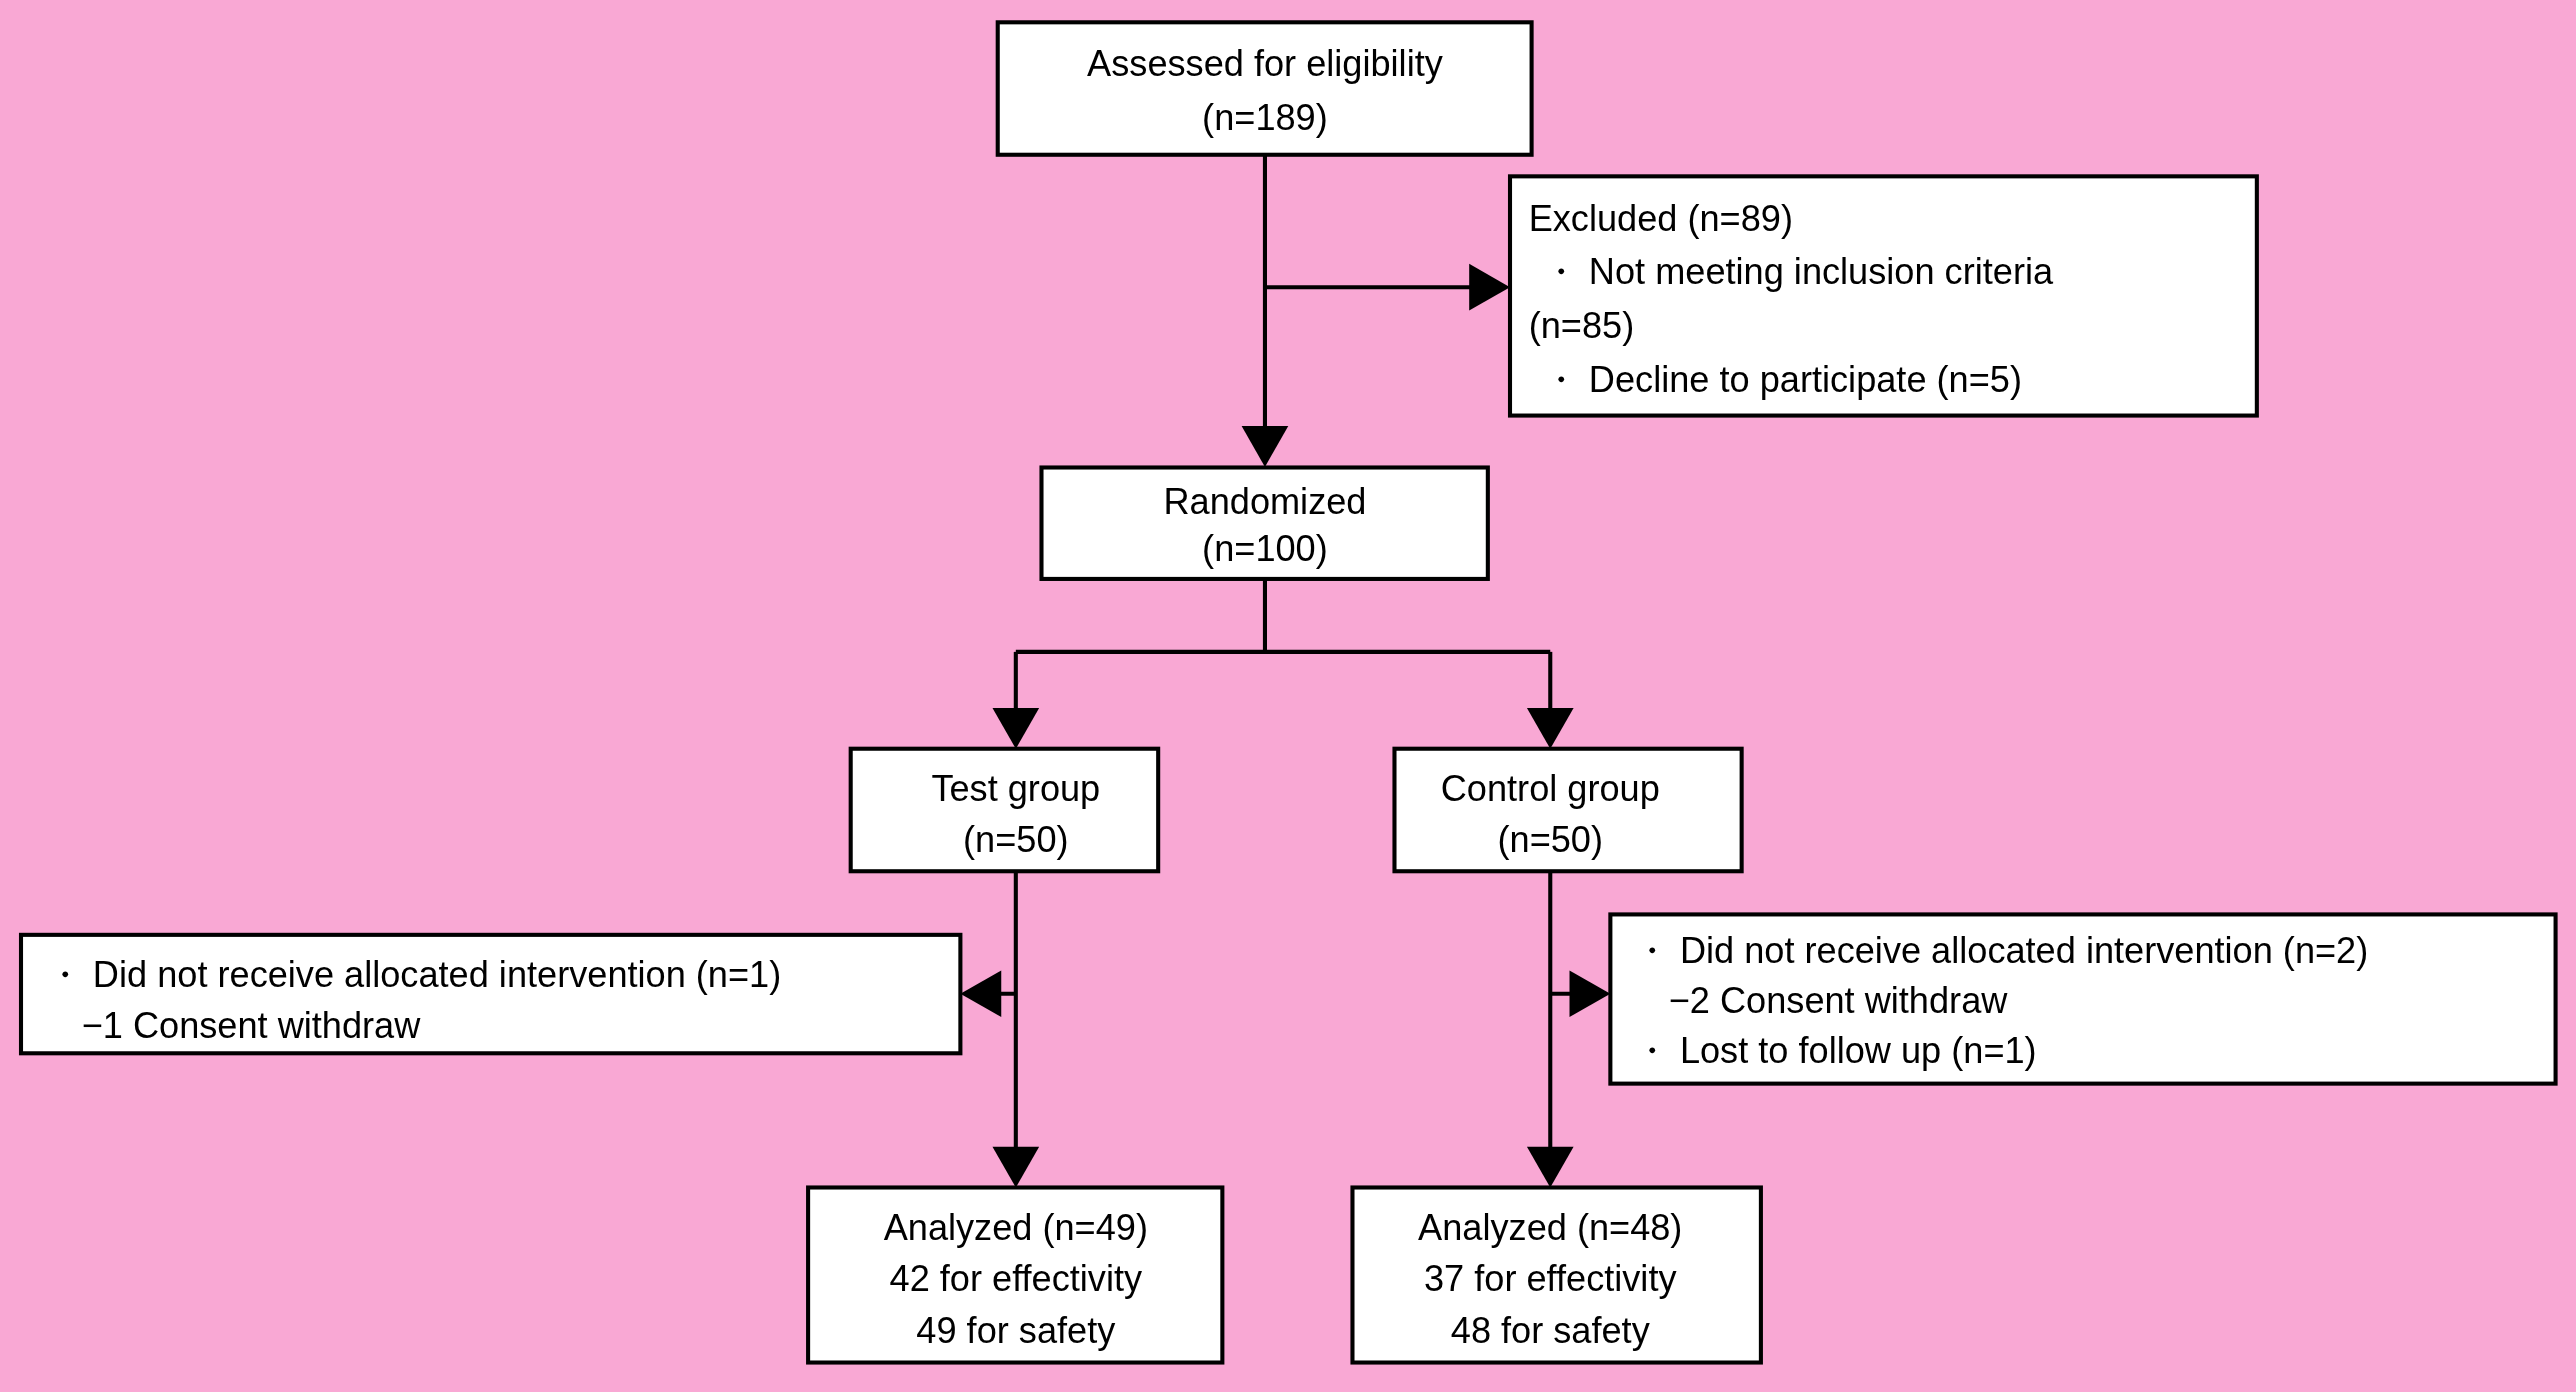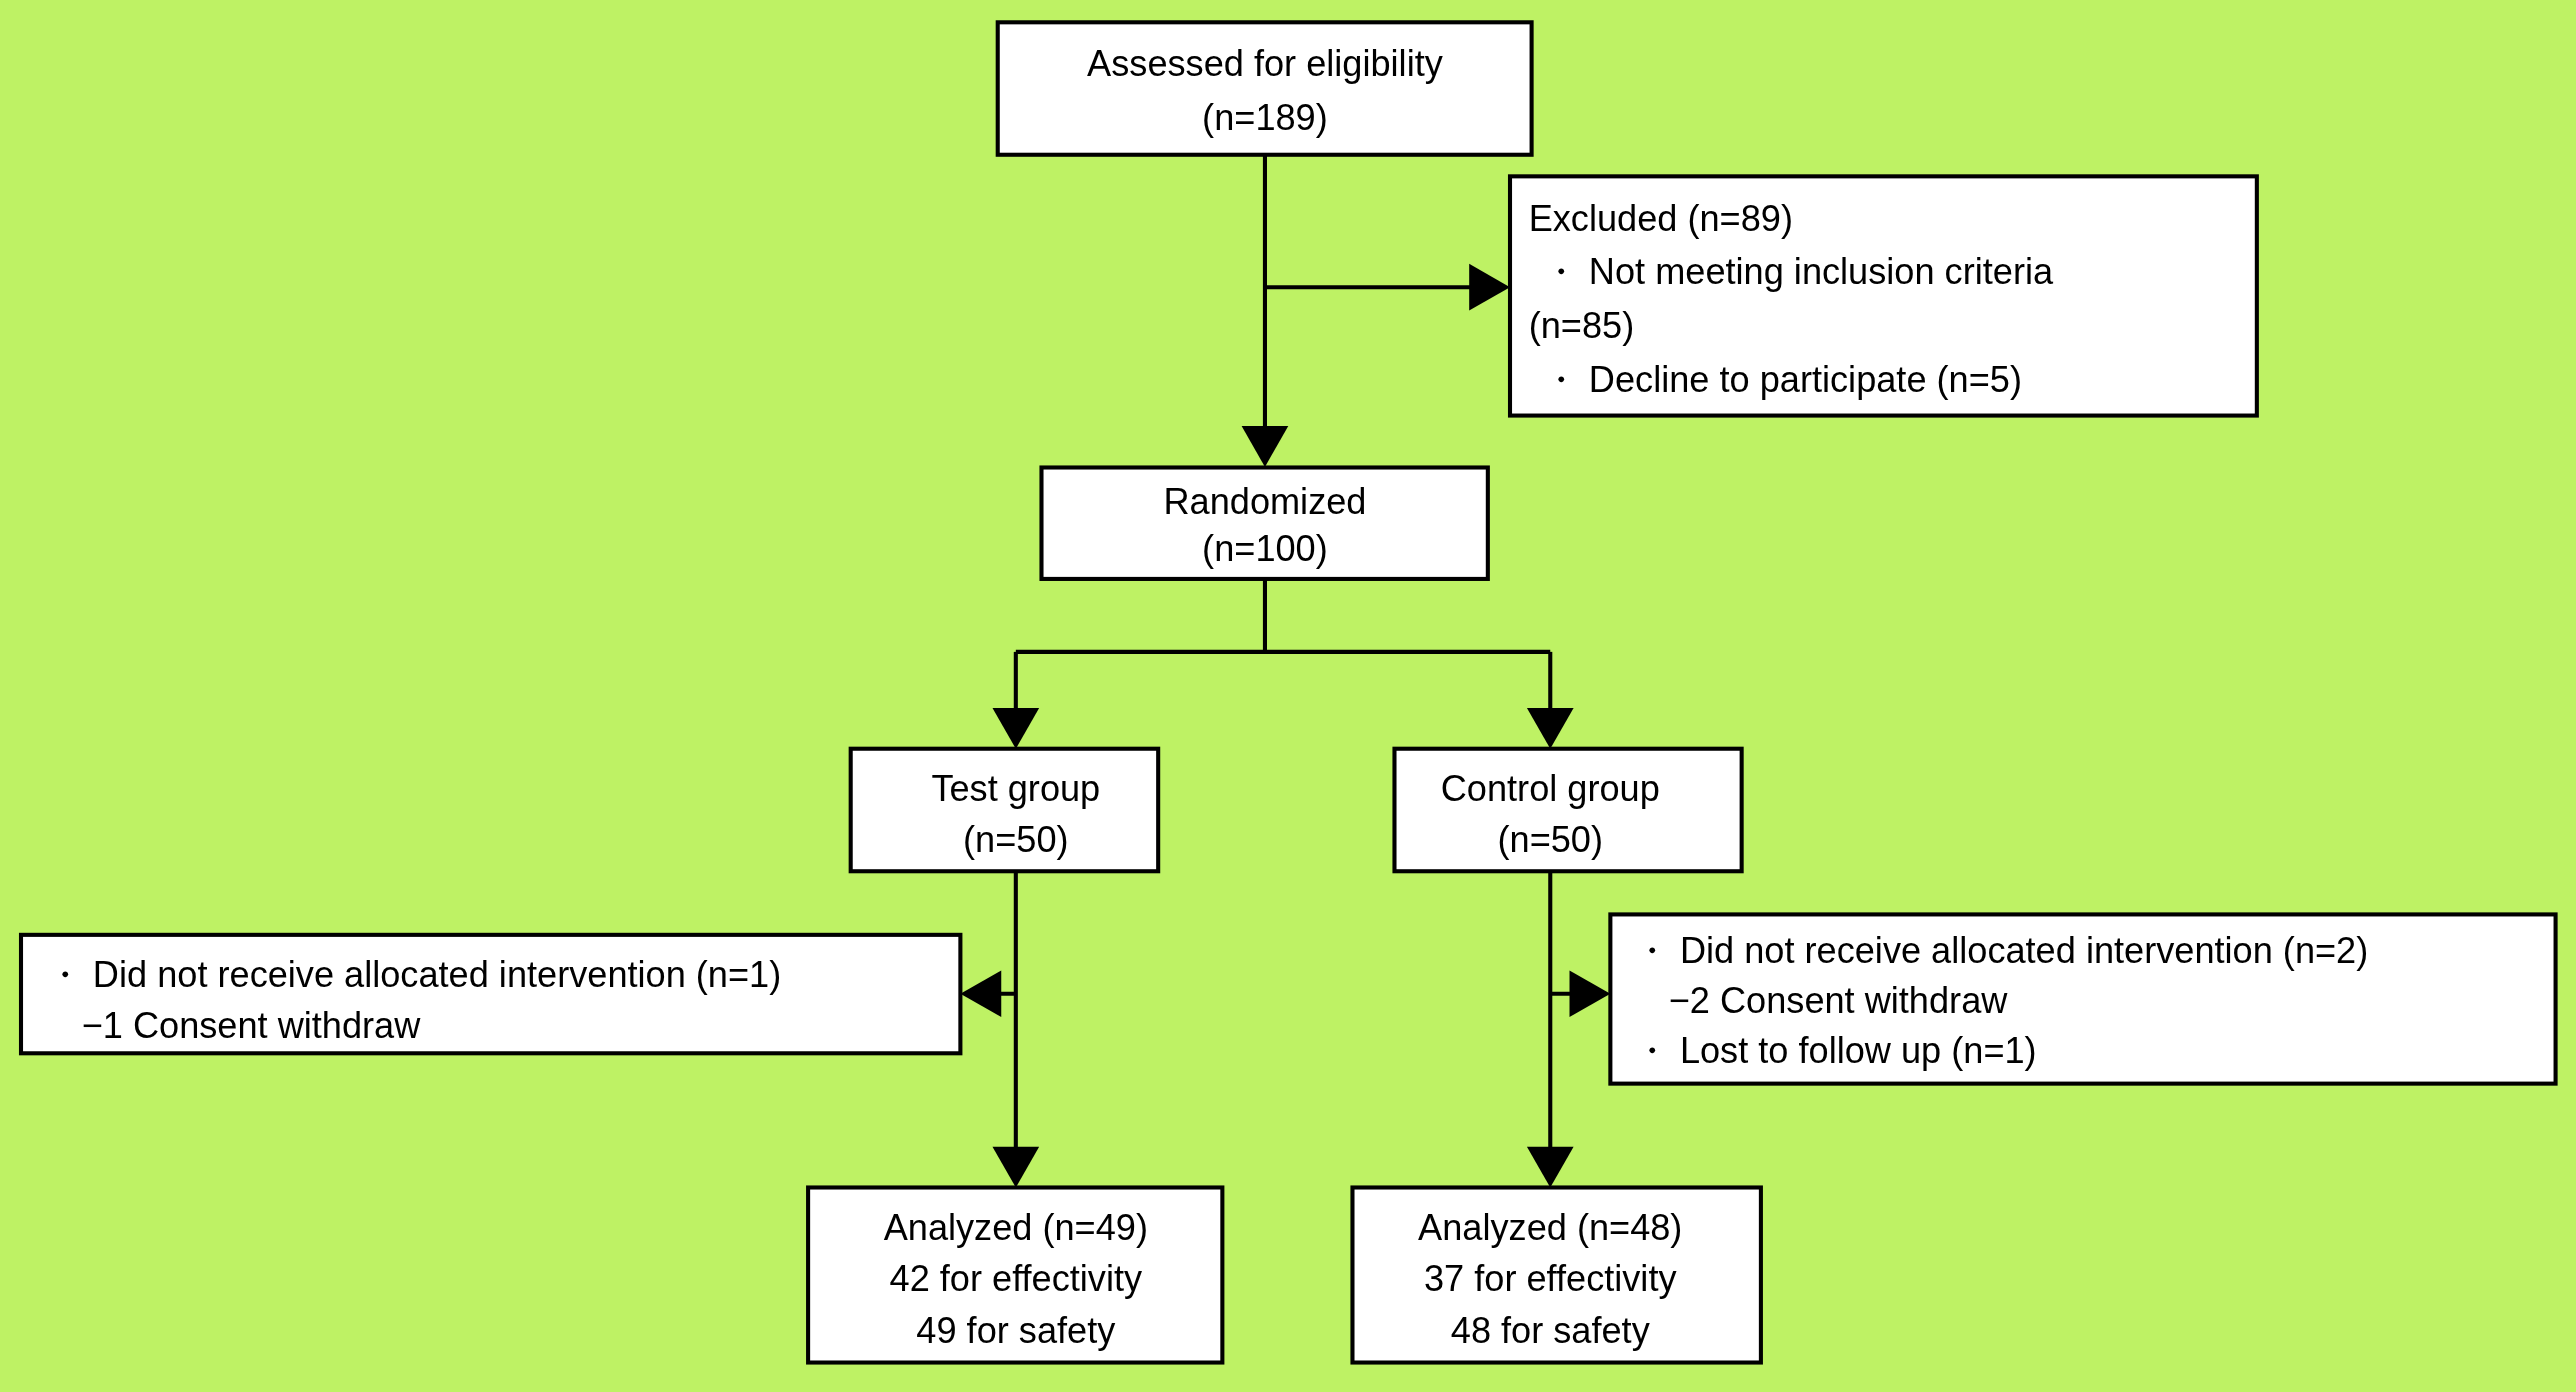--- a/index.html
+++ b/index.html
@@ -7,21 +7,21 @@
     padding: 0;
     background: #ffffff;
   }
   body {
     font-family: "Liberation Sans", sans-serif;
   }
   #diagram-root {
     position: relative;
     width: 2576px;
     height: 1393px;
-    background: #bef264;
+    background: #f9a8d4;
     overflow: hidden;
   }
   svg.flow-canvas {
     position: absolute;
     top: 0;
     left: 0;
     width: 2576px;
     height: 1393px;
     display: block;
   }

